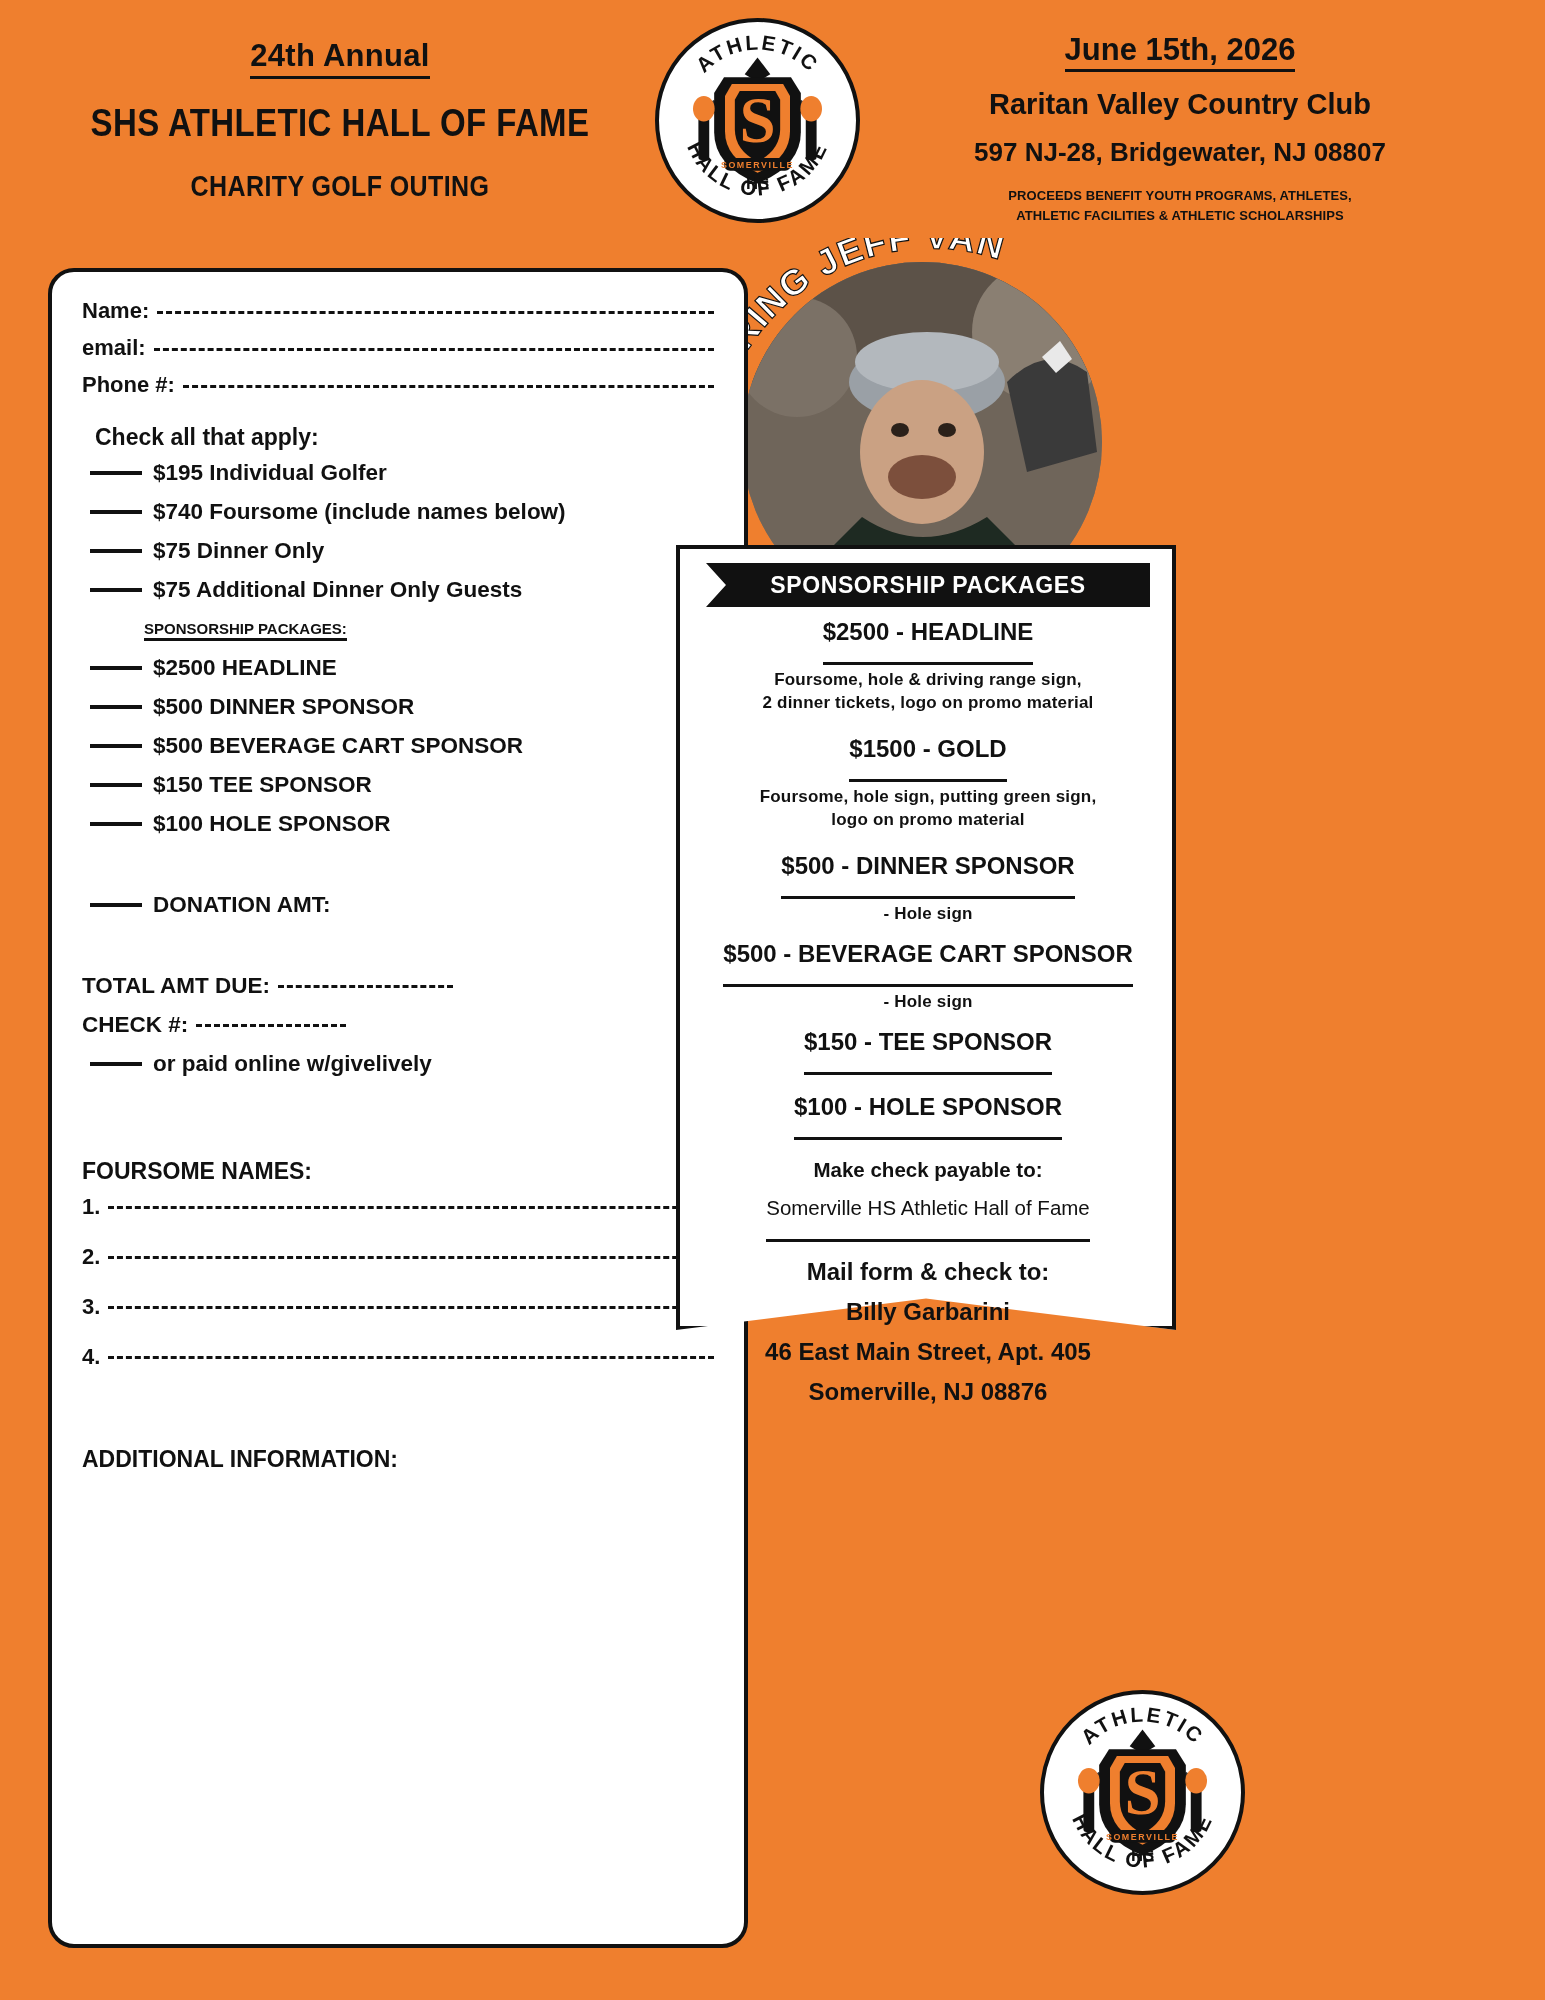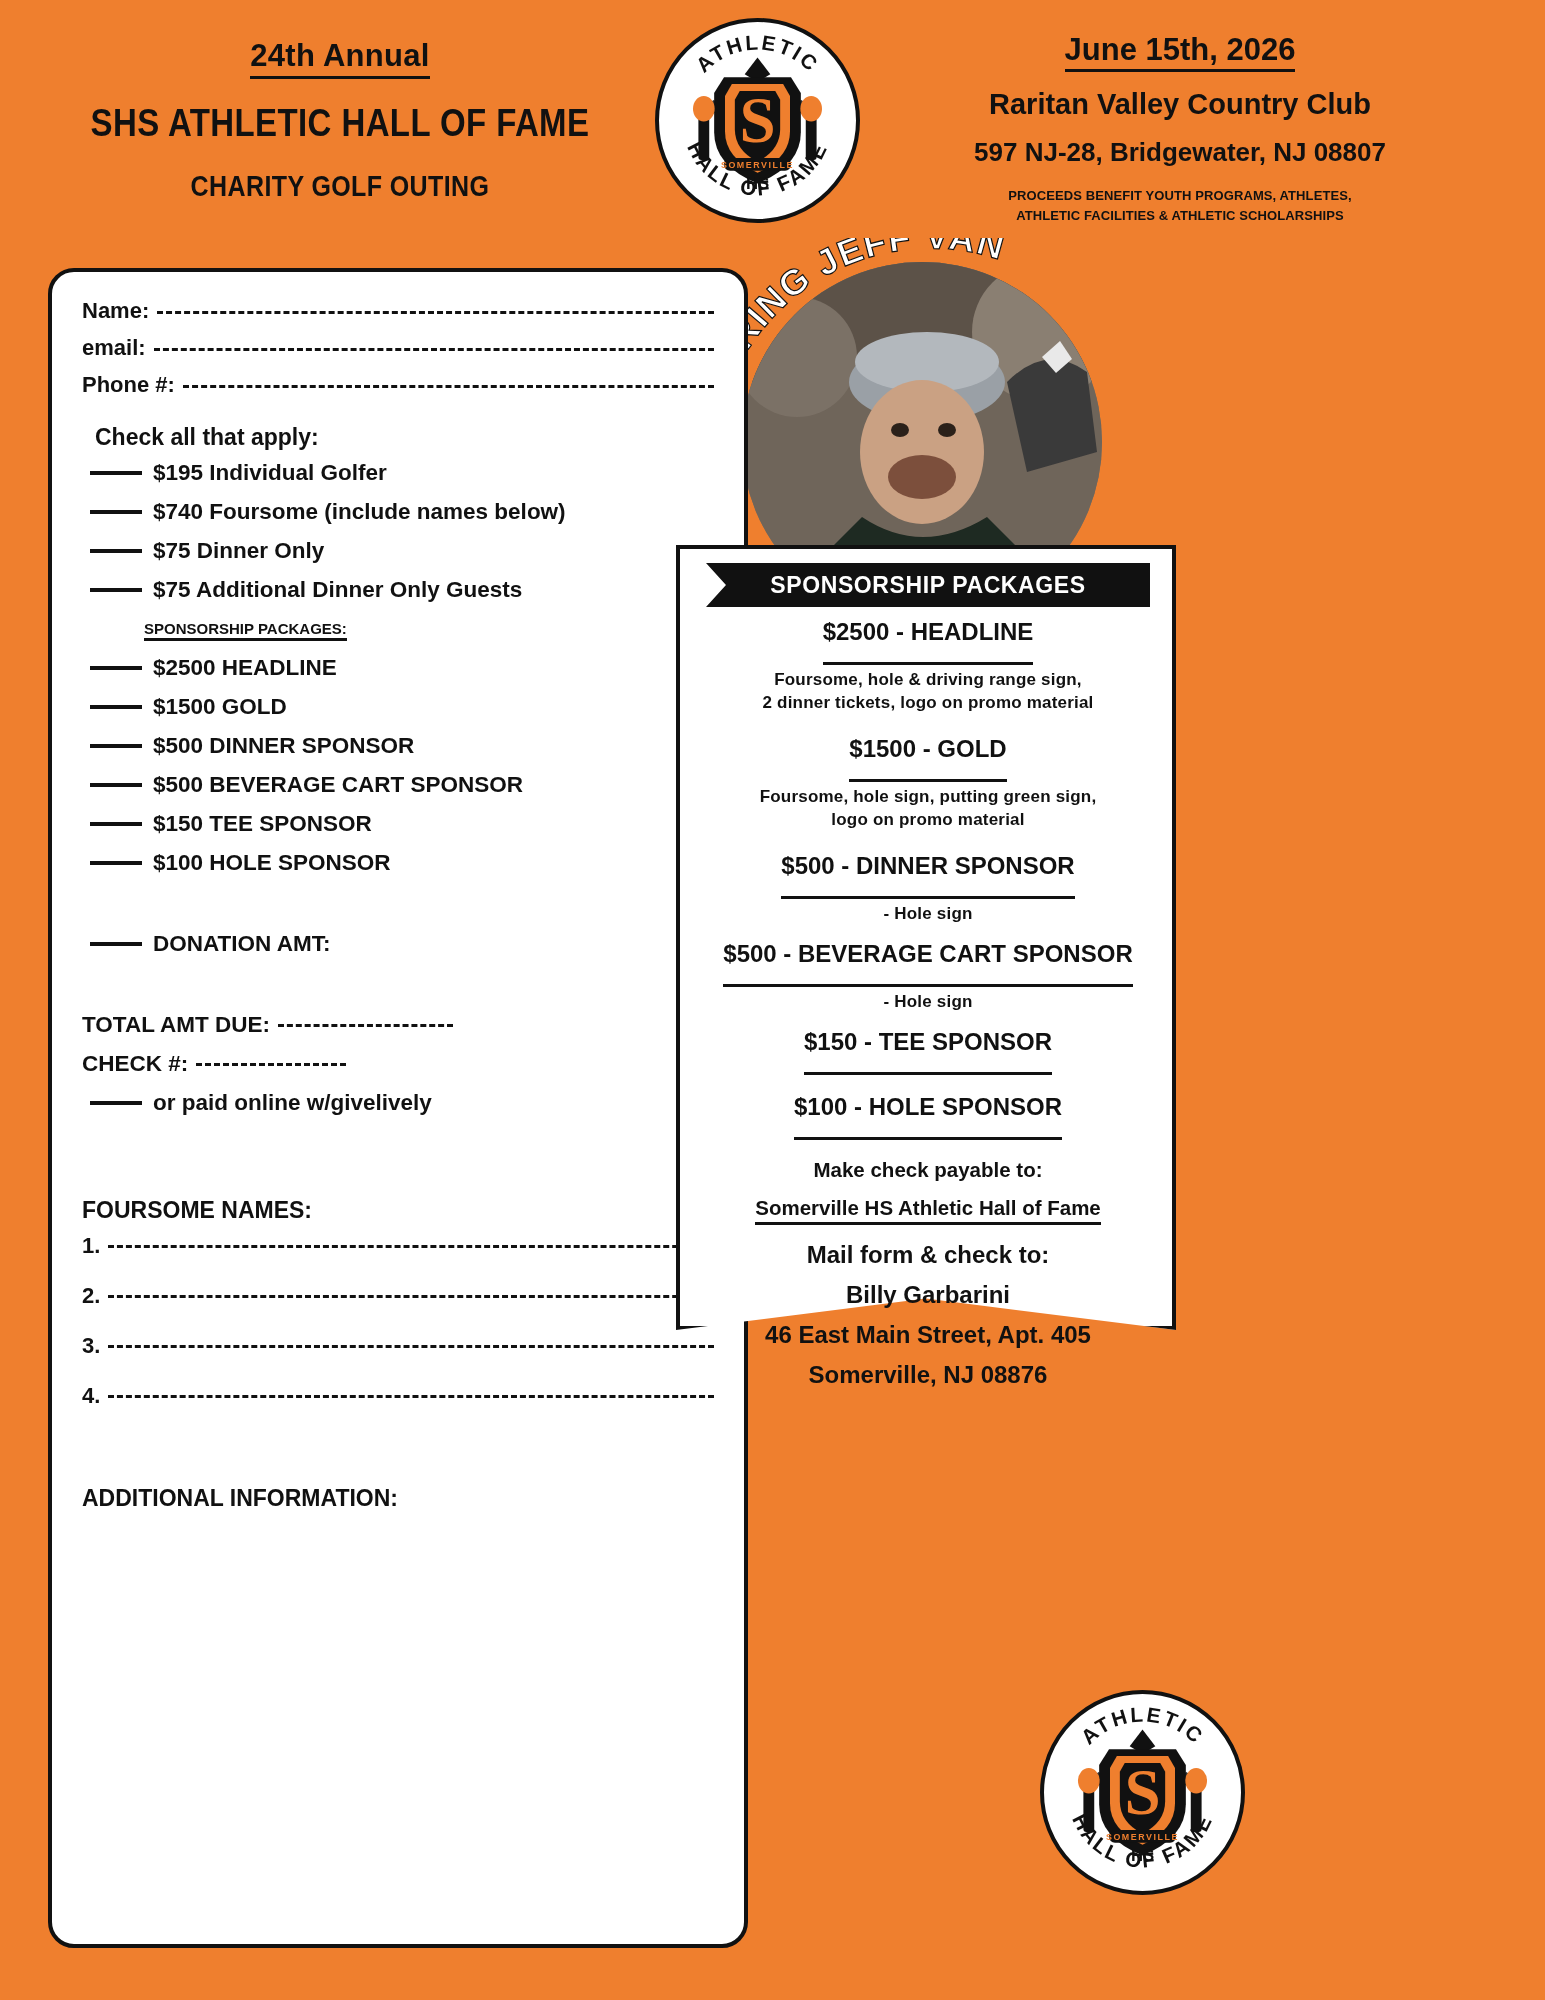--- a/index.html
+++ b/index.html
@@ -97,21 +97,21 @@
   }
   .pkg-body { position: absolute; left: 690px; top: 618px; width: 476px; text-align: center; color: #111; }
   .pkg-tier {
     font-size: 24px; font-weight: 800; border-bottom: 3px solid #111;
     display: inline-block; padding-bottom: 16px; margin-bottom: 4px;
   }
   .pkg-desc { font-size: 17px; font-weight: 800; line-height: 1.35; letter-spacing: .2px; }
   .pkg-block { margin-bottom: 20px; }
   .pkg-block.tight { margin-bottom: 14px; }
   .pay-line { font-size: 20.5px; font-weight: 800; margin-top: 8px; }
-  .pay-org { font-size: 20.5px; font-weight: 700; border-bottom: 3px solid #111; display: inline-block; margin-top: 14px; padding-bottom: 2px; }
+  .pay-org { font-size: 20.5px; font-weight: 400; border-bottom: 3px solid #111; display: inline-block; margin-top: 14px; padding-bottom: 19px; }
   .mail-line { font-size: 24px; font-weight: 800; margin-top: 16px; }
   .mail-line.sm { margin-top: 12px; }
 </style>
 </head>
 <body>
 
 <div class="page">
 
   <div class="hdr-left">
     <div>
@@ -235,24 +235,20 @@
     <div>
       <span class="sponsor-head">SPONSORSHIP PACKAGES:</span>
     </div>
 
     <div class="chk">
       <span class="box"></span>
       <span>$2500 HEADLINE</span>
     </div>
     <div class="chk">
       <span class="box"></span>
-      <span>$1500 GOLD</span>
-    </div>
-    <div class="chk">
-      <span class="box"></span>
       <span>$500 DINNER SPONSOR</span>
     </div>
     <div class="chk">
       <span class="box"></span>
       <span>$500 BEVERAGE CART SPONSOR</span>
     </div>
     <div class="chk">
       <span class="box"></span>
       <span>$150 TEE SPONSOR</span>
     </div>

